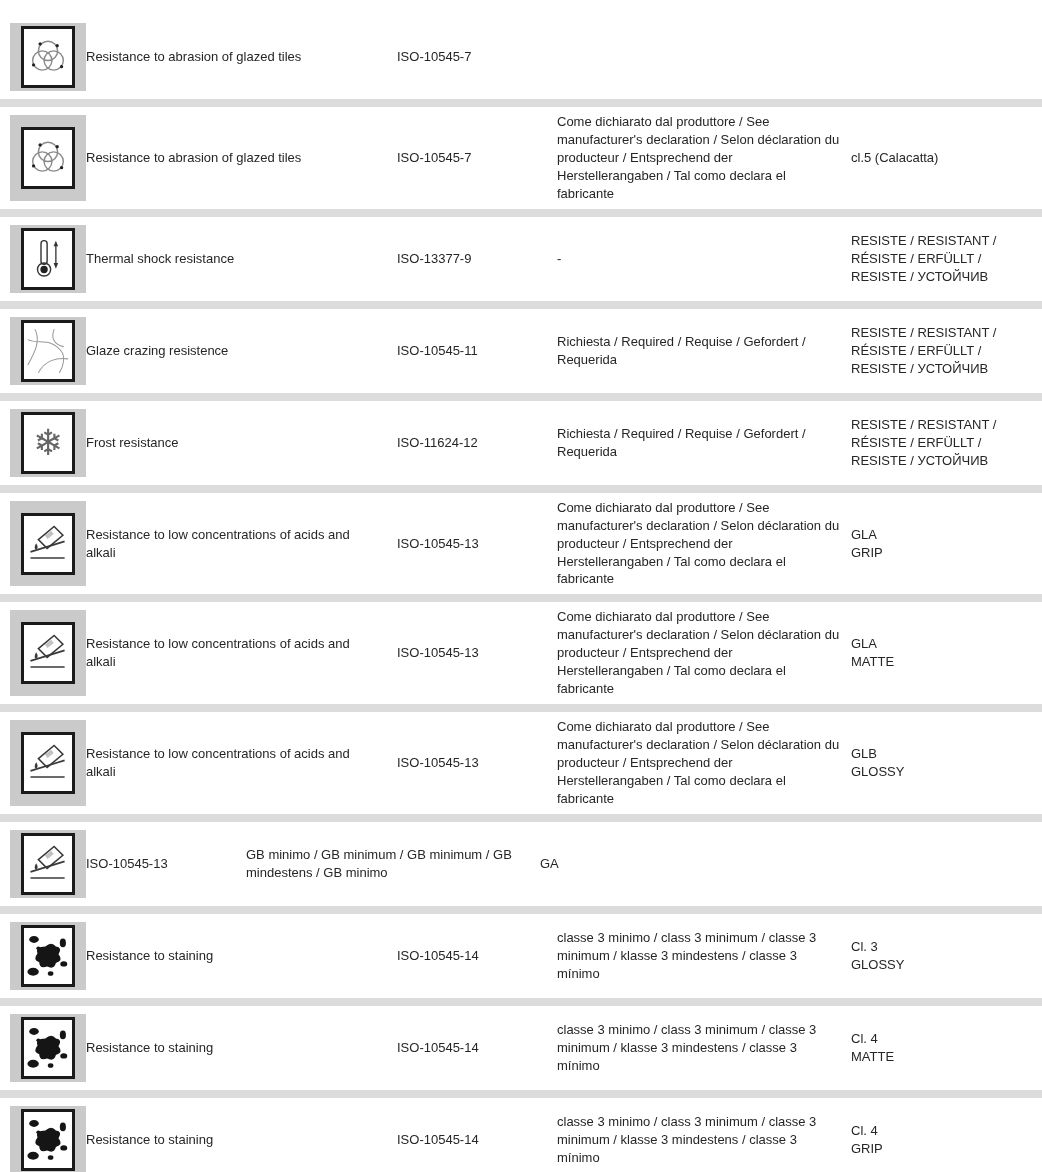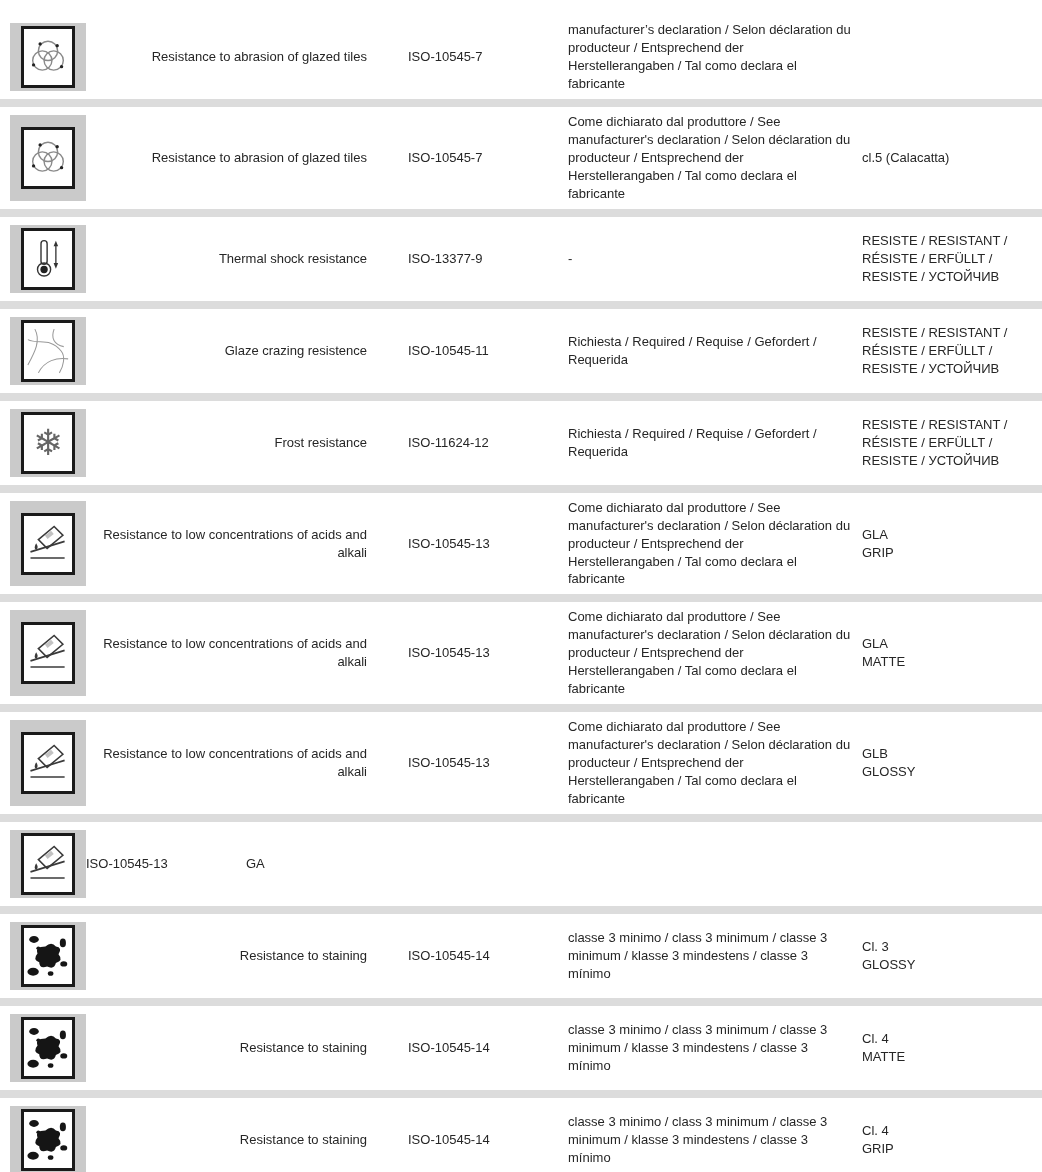--- a/index.html
+++ b/index.html
@@ -46,21 +46,21 @@
     font-size:36px;
     line-height:1;
     color:#666;
   }
   .cell{
     font-size:13px;
     line-height:1.38;
   }
   .prop{
     width:270px; flex:0 0 270px;
-    margin-left:11px; margin-right:41px;text-align:right;
+    margin-right:41px;
   }
   .std{
     width:120px; flex:0 0 120px;
     margin-right:40px;
   }
   .req{
     width:285px; flex:0 0 285px;
     margin-right:9px;
   }
   .val{
@@ -91,21 +91,20 @@
                 <circle cx="15" cy="11" r="1.9"></circle>
                 <circle cx="34.5" cy="13" r="1.9"></circle>
                 <circle cx="7.5" cy="35" r="1.9"></circle>
                 <circle cx="39.5" cy="37" r="1.9"></circle>
               </g>
             </svg>
           </div>
         </div>
         <div class="cell prop">Resistance to abrasion of glazed tiles</div>
         <div class="cell std">ISO-10545-7</div>
-        <div class="cell req">manufacturer’s declaration / Selon déclaration du producteur / Entsprechend der Herstellerangaben / Tal como declara el fabricante</div>
       </div>
       <div class="separator"></div>
       <div class="row">
         <div class="icon-cell">
           <div class="icon-box">
             <svg width="42" height="48" viewBox="0 0 48 52">
               <g fill="none" stroke="#8a8a8a" stroke-width="1.6">
                 <circle cx="24" cy="19" r="11"></circle>
                 <circle cx="17.5" cy="30" r="11"></circle>
                 <circle cx="30.5" cy="30" r="11"></circle>
@@ -266,20 +265,21 @@
                 <path d="M13,21 L31,6 L41,16 L23,31 Z"></path>
                 <path d="M4,35 L43,23"></path>
                 <path d="M4,42 L43,42"></path>
               </g>
               <rect x="21" y="13" width="9" height="5" fill="#c2c2c2" transform="rotate(-38 25.5 15.5)"></rect>
               <path d="M10.5,25 q-3.4,5.4 -0.2,7.6 q3.6,-2 0.2,-7.6" fill="#3a3a3a"></path>
             </svg>
           </div>
         </div>
         <div class="cell std">ISO-10545-13</div>
+        <div class="cell req">GB minimo / GB minimum / GB minimum / GB mindestens / GB minimo</div>
         <div class="cell val">
           <div>GA</div>
         </div>
       </div>
       <div class="separator"></div>
       <div class="row">
         <div class="icon-cell">
           <div class="icon-box">
             <svg width="42" height="48" viewBox="0 0 48 52">
               <g fill="#151515">

